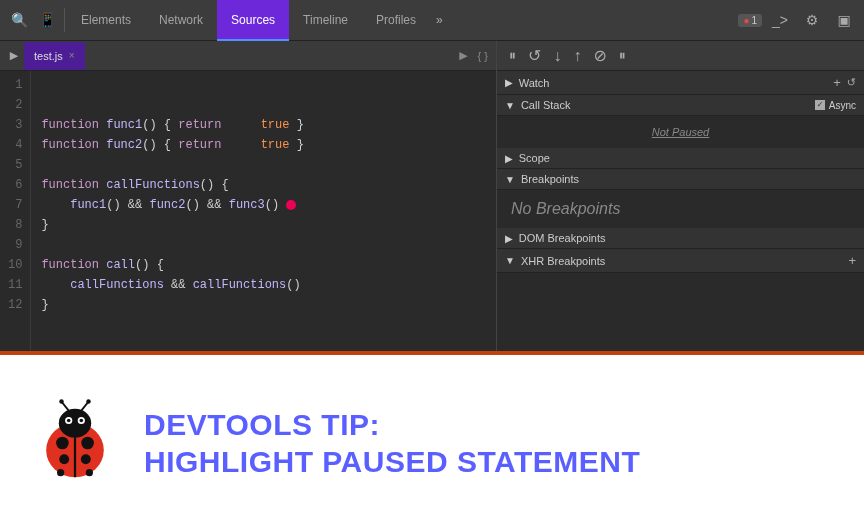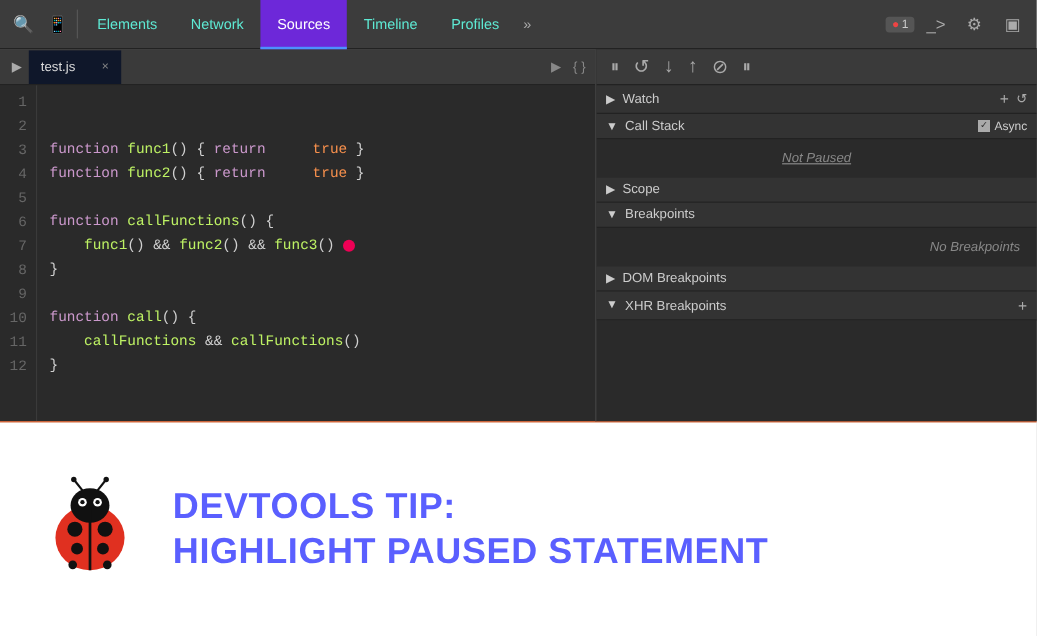--- a/index.html
+++ b/index.html
@@ -26,21 +26,21 @@
       width: 1px;
       height: 24px;
       background: #555;
       margin: 0 2px;
     }
     .tab-item {
       padding: 0 14px;
       height: 41px;
       display: flex;
       align-items: center;
-      color: #5eead4;
+      color: #a3a3a3;
       font-size: 12px;
       cursor: pointer;
       position: relative;
     }
     .tab-item.active {
       color: #fff;
       background: #6d28d9;
     }
     .tab-item.active::after {
       content: '';
@@ -94,26 +94,26 @@
       display: flex;
       align-items: center;
       justify-content: center;
       color: #aaa;
       cursor: pointer;
       font-size: 11px;
     }
     .file-tab {
       display: flex;
       align-items: center;
-      background: #0f172a;
+      background: #4c1d95;
       color: #ddd;
       font-size: 11px;
       padding: 0 10px;
       height: 28px;
-      gap: 22px;
+      gap: 6px;
       cursor: pointer;
     }
     .file-tab .close-x {
       color: #888;
       font-size: 10px;
       cursor: pointer;
     }
     .file-tab-right {
       margin-left: auto;
       display: flex;
@@ -153,21 +153,21 @@
       border-right: 1px solid #3a3a3a;
     }
     .code-content {
       flex: 1;
       padding: 4px 10px;
       line-height: 20px;
       overflow: auto;
       white-space: pre;
     }
     .kw { color: #cc99cd; }
-    .fn { color: #bef264; }
+    .fn { color: #c4b5fd; }
     .bool { color: #f9914d; margin-left: 32px; }
     .bp-dot {
       display: inline-block;
       width: 10px;
       height: 10px;
       background: #e05;
       border-radius: 50%;
       margin-right: 4px;
       vertical-align: middle;
     }
@@ -254,31 +254,31 @@
     .not-paused-text {
       color: #888;
       font-size: 11px;
       text-align: center;
       padding: 6px;
       font-style: italic;
       text-decoration: underline;
     }
     .no-breakpoints-text {
       color: #888;
-      font-size: 11px;
-      text-align: right;
+      font-size: 16px;
+      text-align: left;
       padding: 6px;
       font-style: italic;
     }
 
     
     .bottom-banner {
       height: 179px;
       background: #fff;
-      border-top: 1px solid #c2410c;
+      border-top: 4px solid #c2410c;
       display: flex;
       align-items: center;
       padding: 20px 30px;
       gap: 24px;
     }
     .ladybug-svg {
       width: 90px;
       height: 90px;
       flex-shrink: 0;
     }

